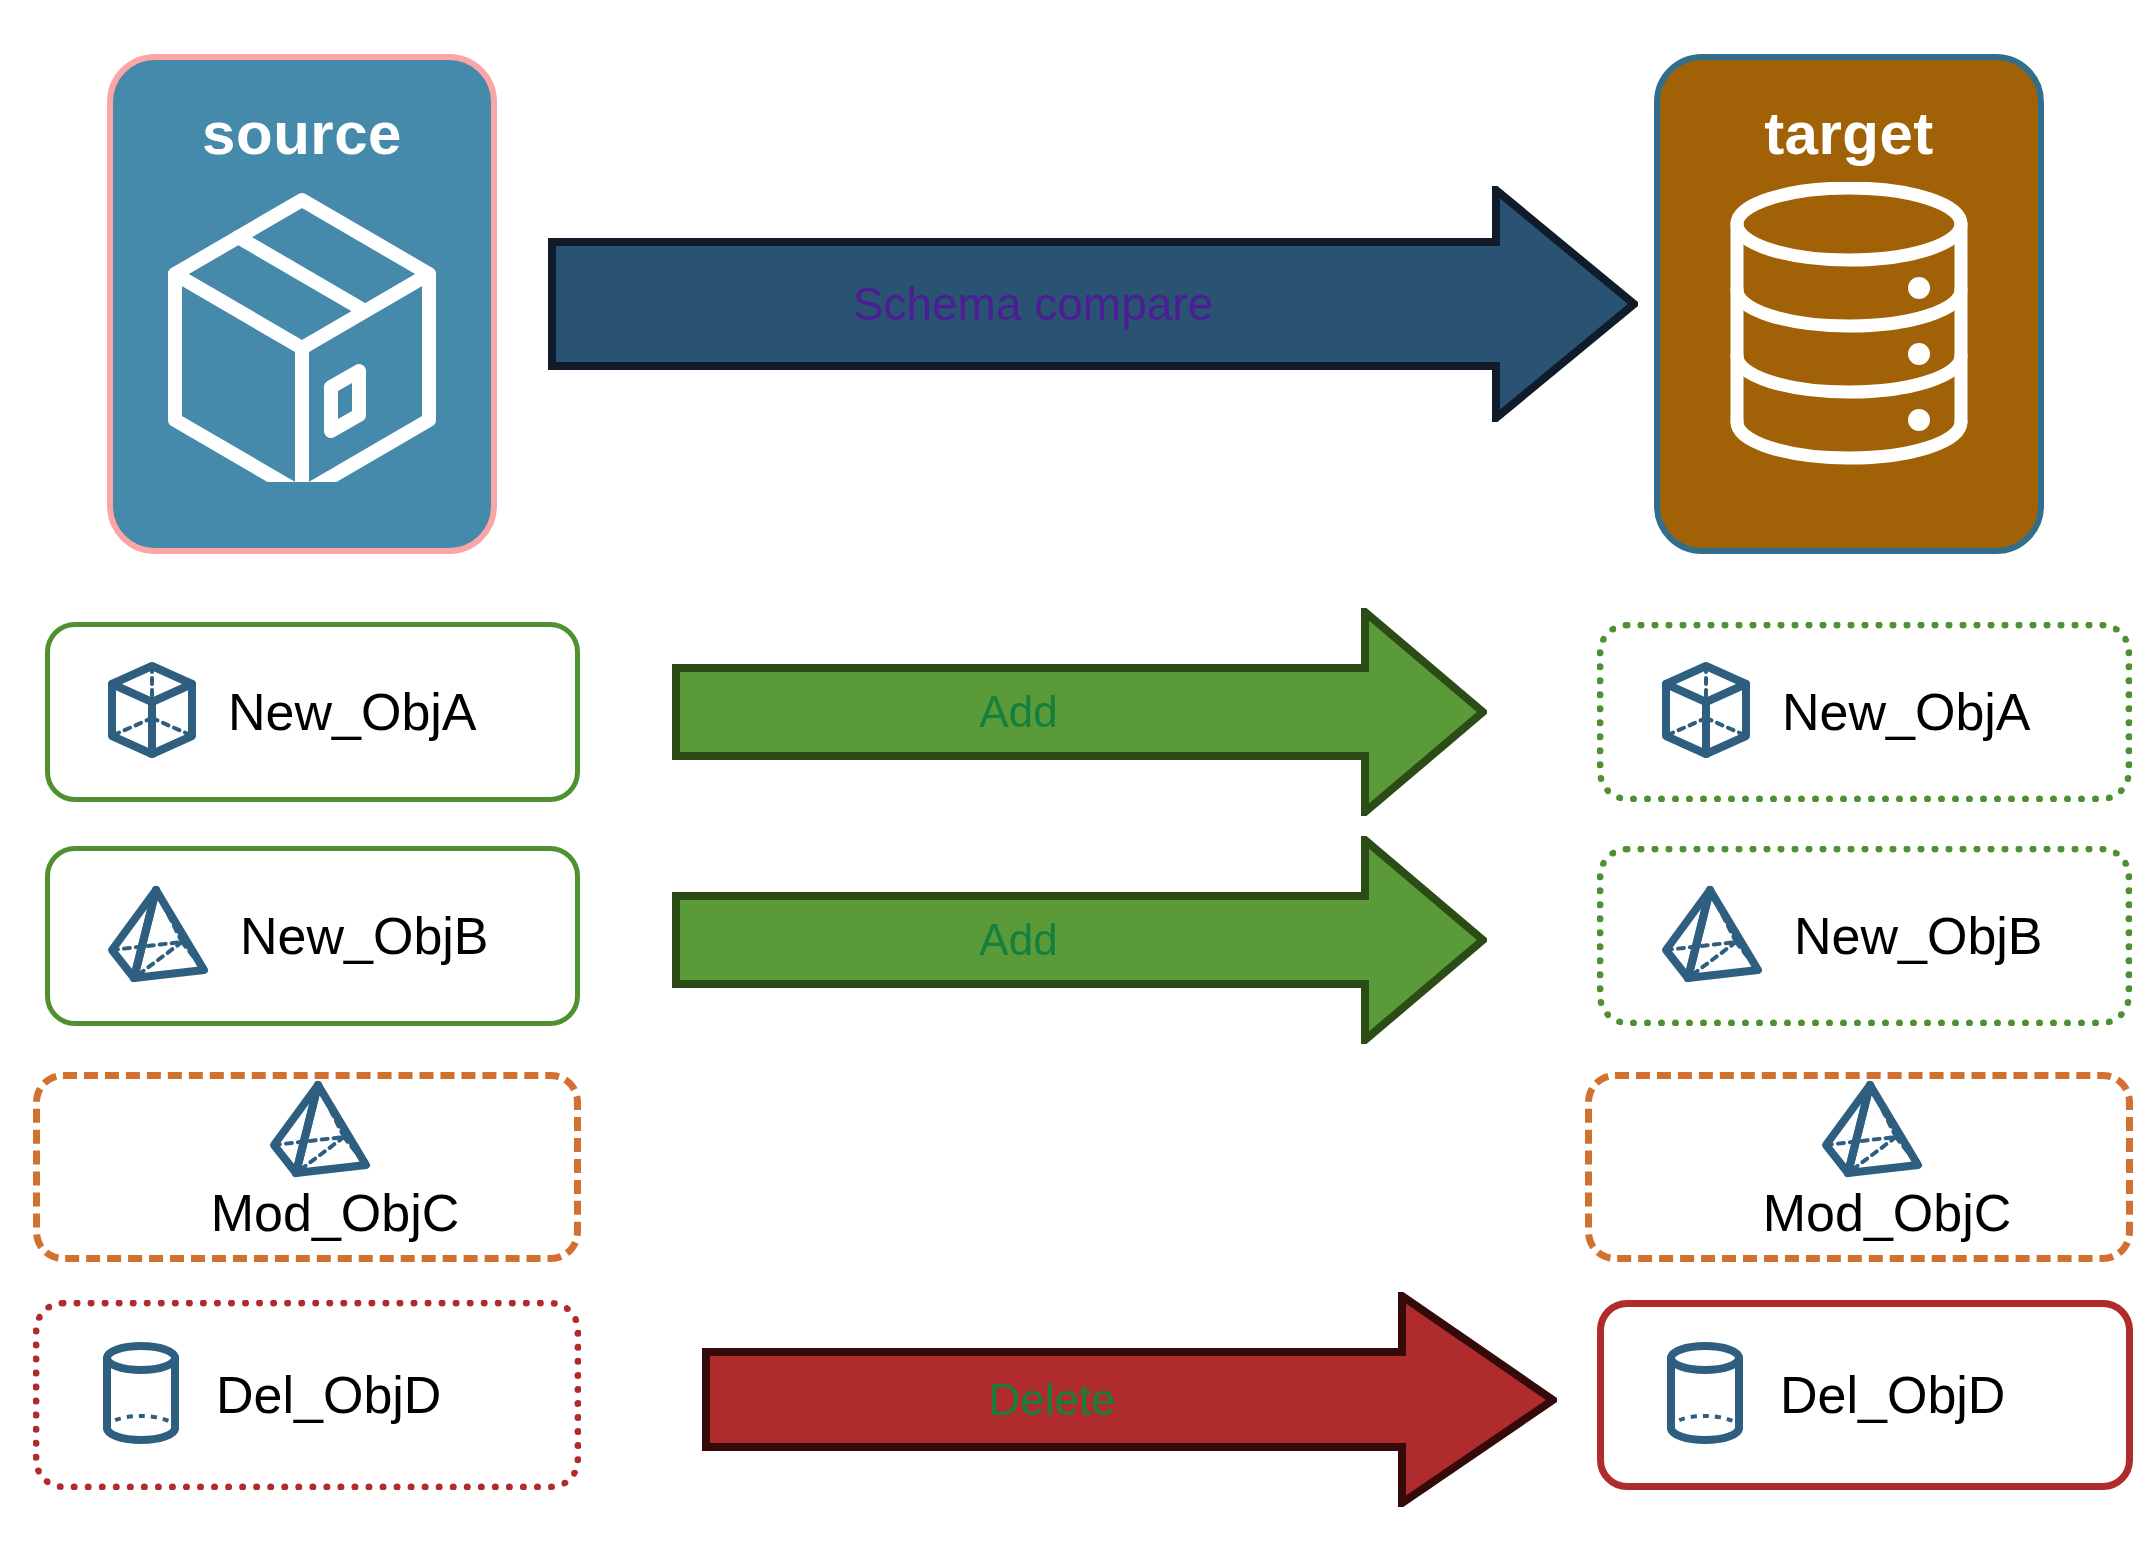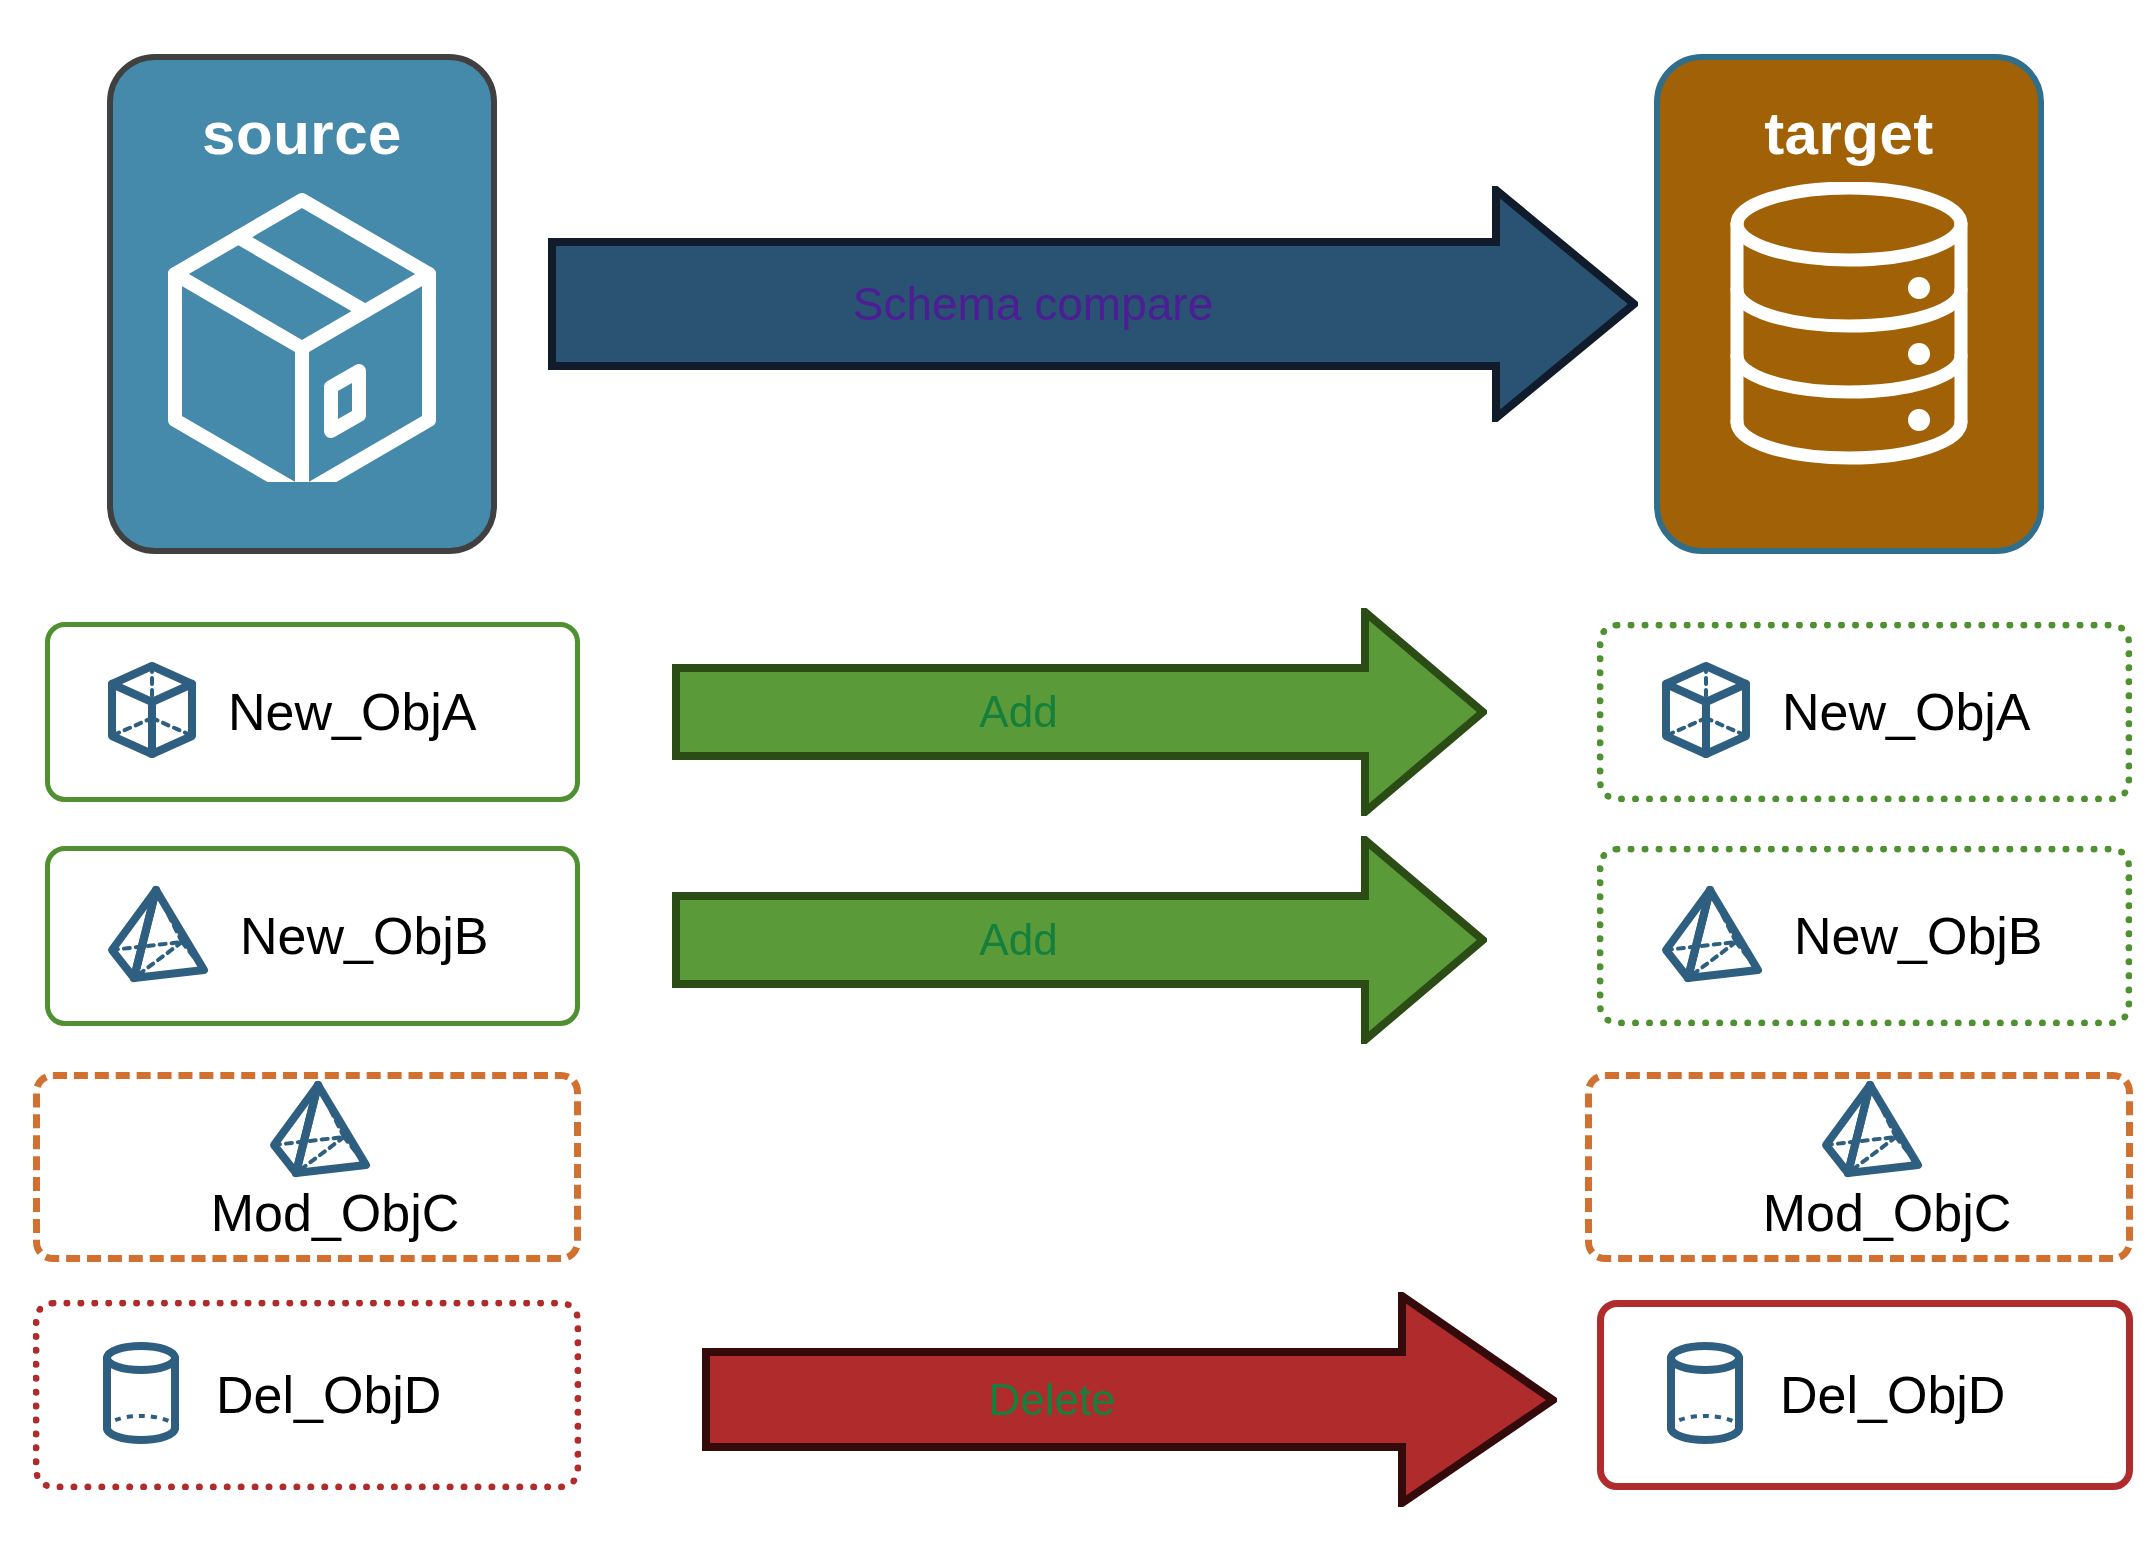--- a/index.html
+++ b/index.html
@@ -61,21 +61,21 @@
     font-size: 46px;
     user-select: none;
     pointer-events: none;
   }
 
   
   .obj-card {
     position: absolute;
     box-sizing: border-box;
     background: #ffffff;
-    border-radius: 20px;
+    border-radius: 30px;
     display: flex;
     flex-direction: row;
     align-items: center;
     padding-left: 56px;
   }
   .obj-card .obj-icon {
     flex: 0 0 auto;
     margin-right: 30px;
     display: block;
   }
@@ -108,21 +108,21 @@
     font-size: 44px;
     user-select: none;
     pointer-events: none;
   }
 </style>
 </head>
 <body>
 
 <div id="stage">
 
-  <div class="endpoint" style="left:107px; top:54px; width:390px; height:500px; background:#4589AB; border:6px solid #404040;">
+  <div class="endpoint" style="left:107px; top:54px; width:390px; height:500px; background:#4589AB; border:6px solid #fca5a5;">
     <div class="endpoint-title">source</div>
     <span class="endpoint-icon">
       <svg width="290" height="300" viewBox="0 0 290 300" fill="none" xmlns="http://www.w3.org/2000/svg">
         <g stroke="#ffffff" stroke-width="14" stroke-linejoin="round" stroke-linecap="round" fill="none">
           <path d="M145 18 L272 92 L272 238 L145 312 L18 238 L18 92 Z"></path>
           <path d="M18 92 L145 166 L272 92"></path>
           <path d="M145 166 L145 312"></path>
           <path d="M81 55 L208 129"></path>
           <path d="M174 205 L202 189 L202 233 L174 249 Z"></path>
         </g>

